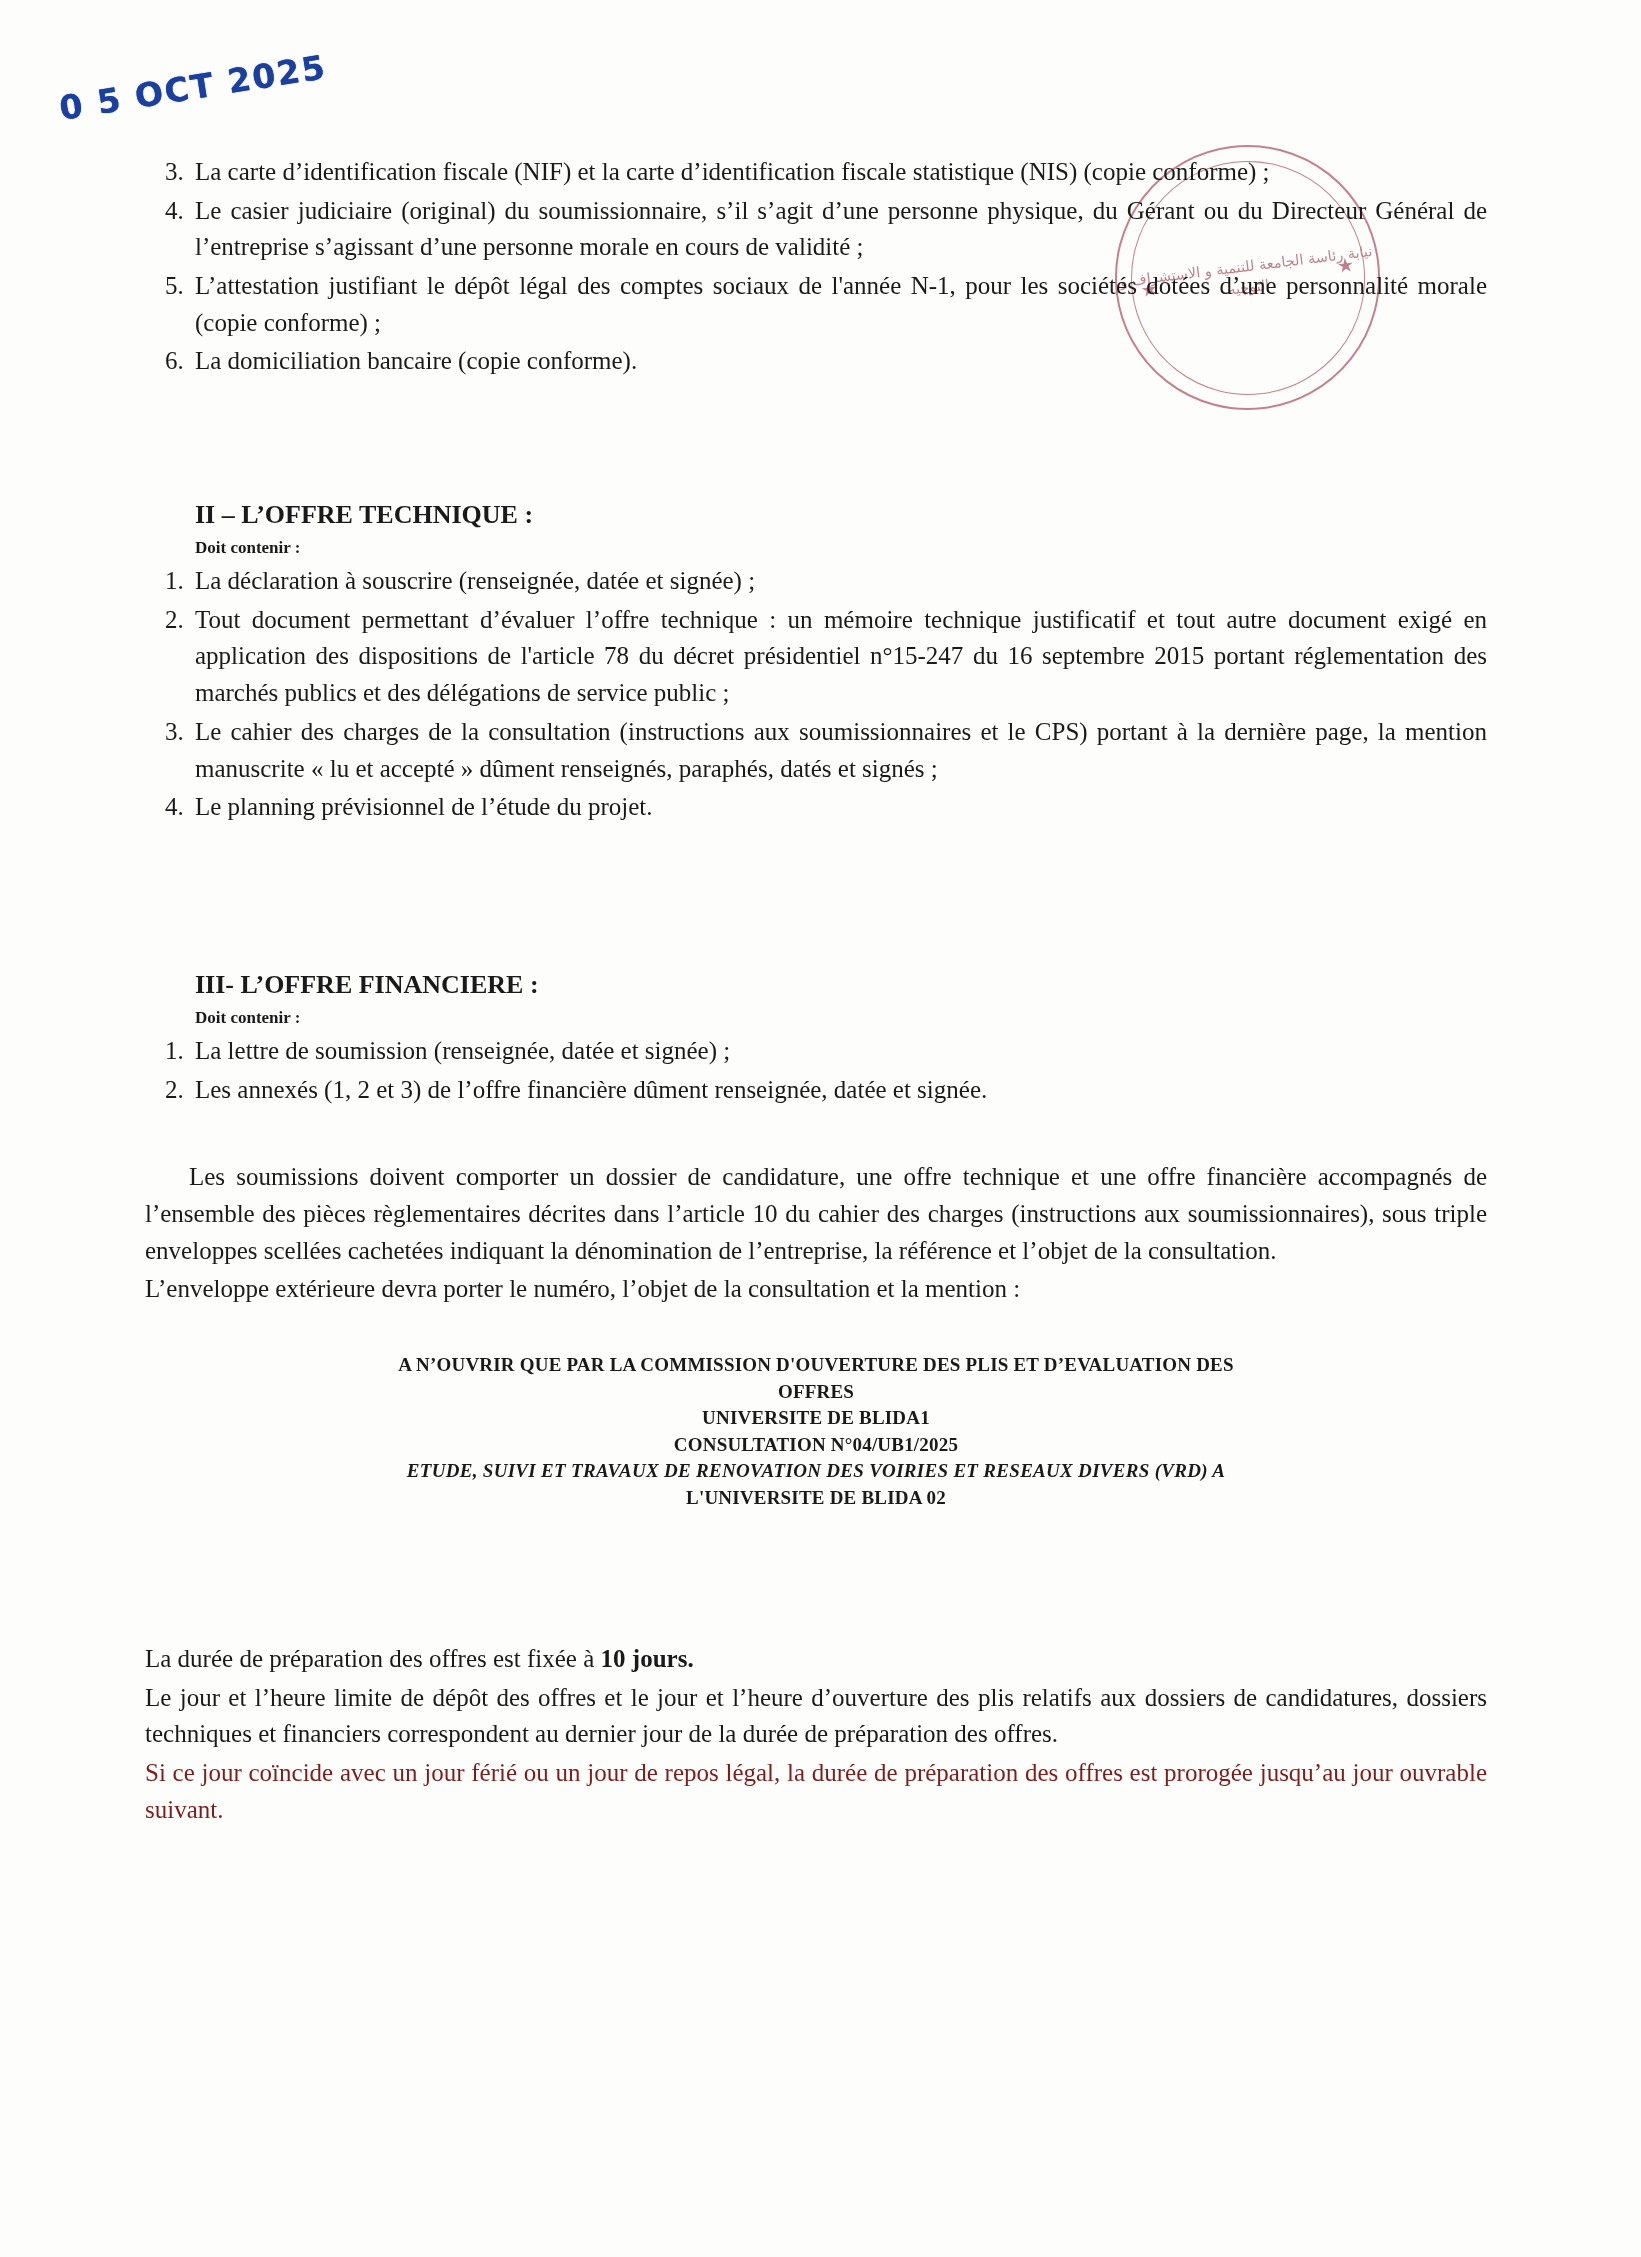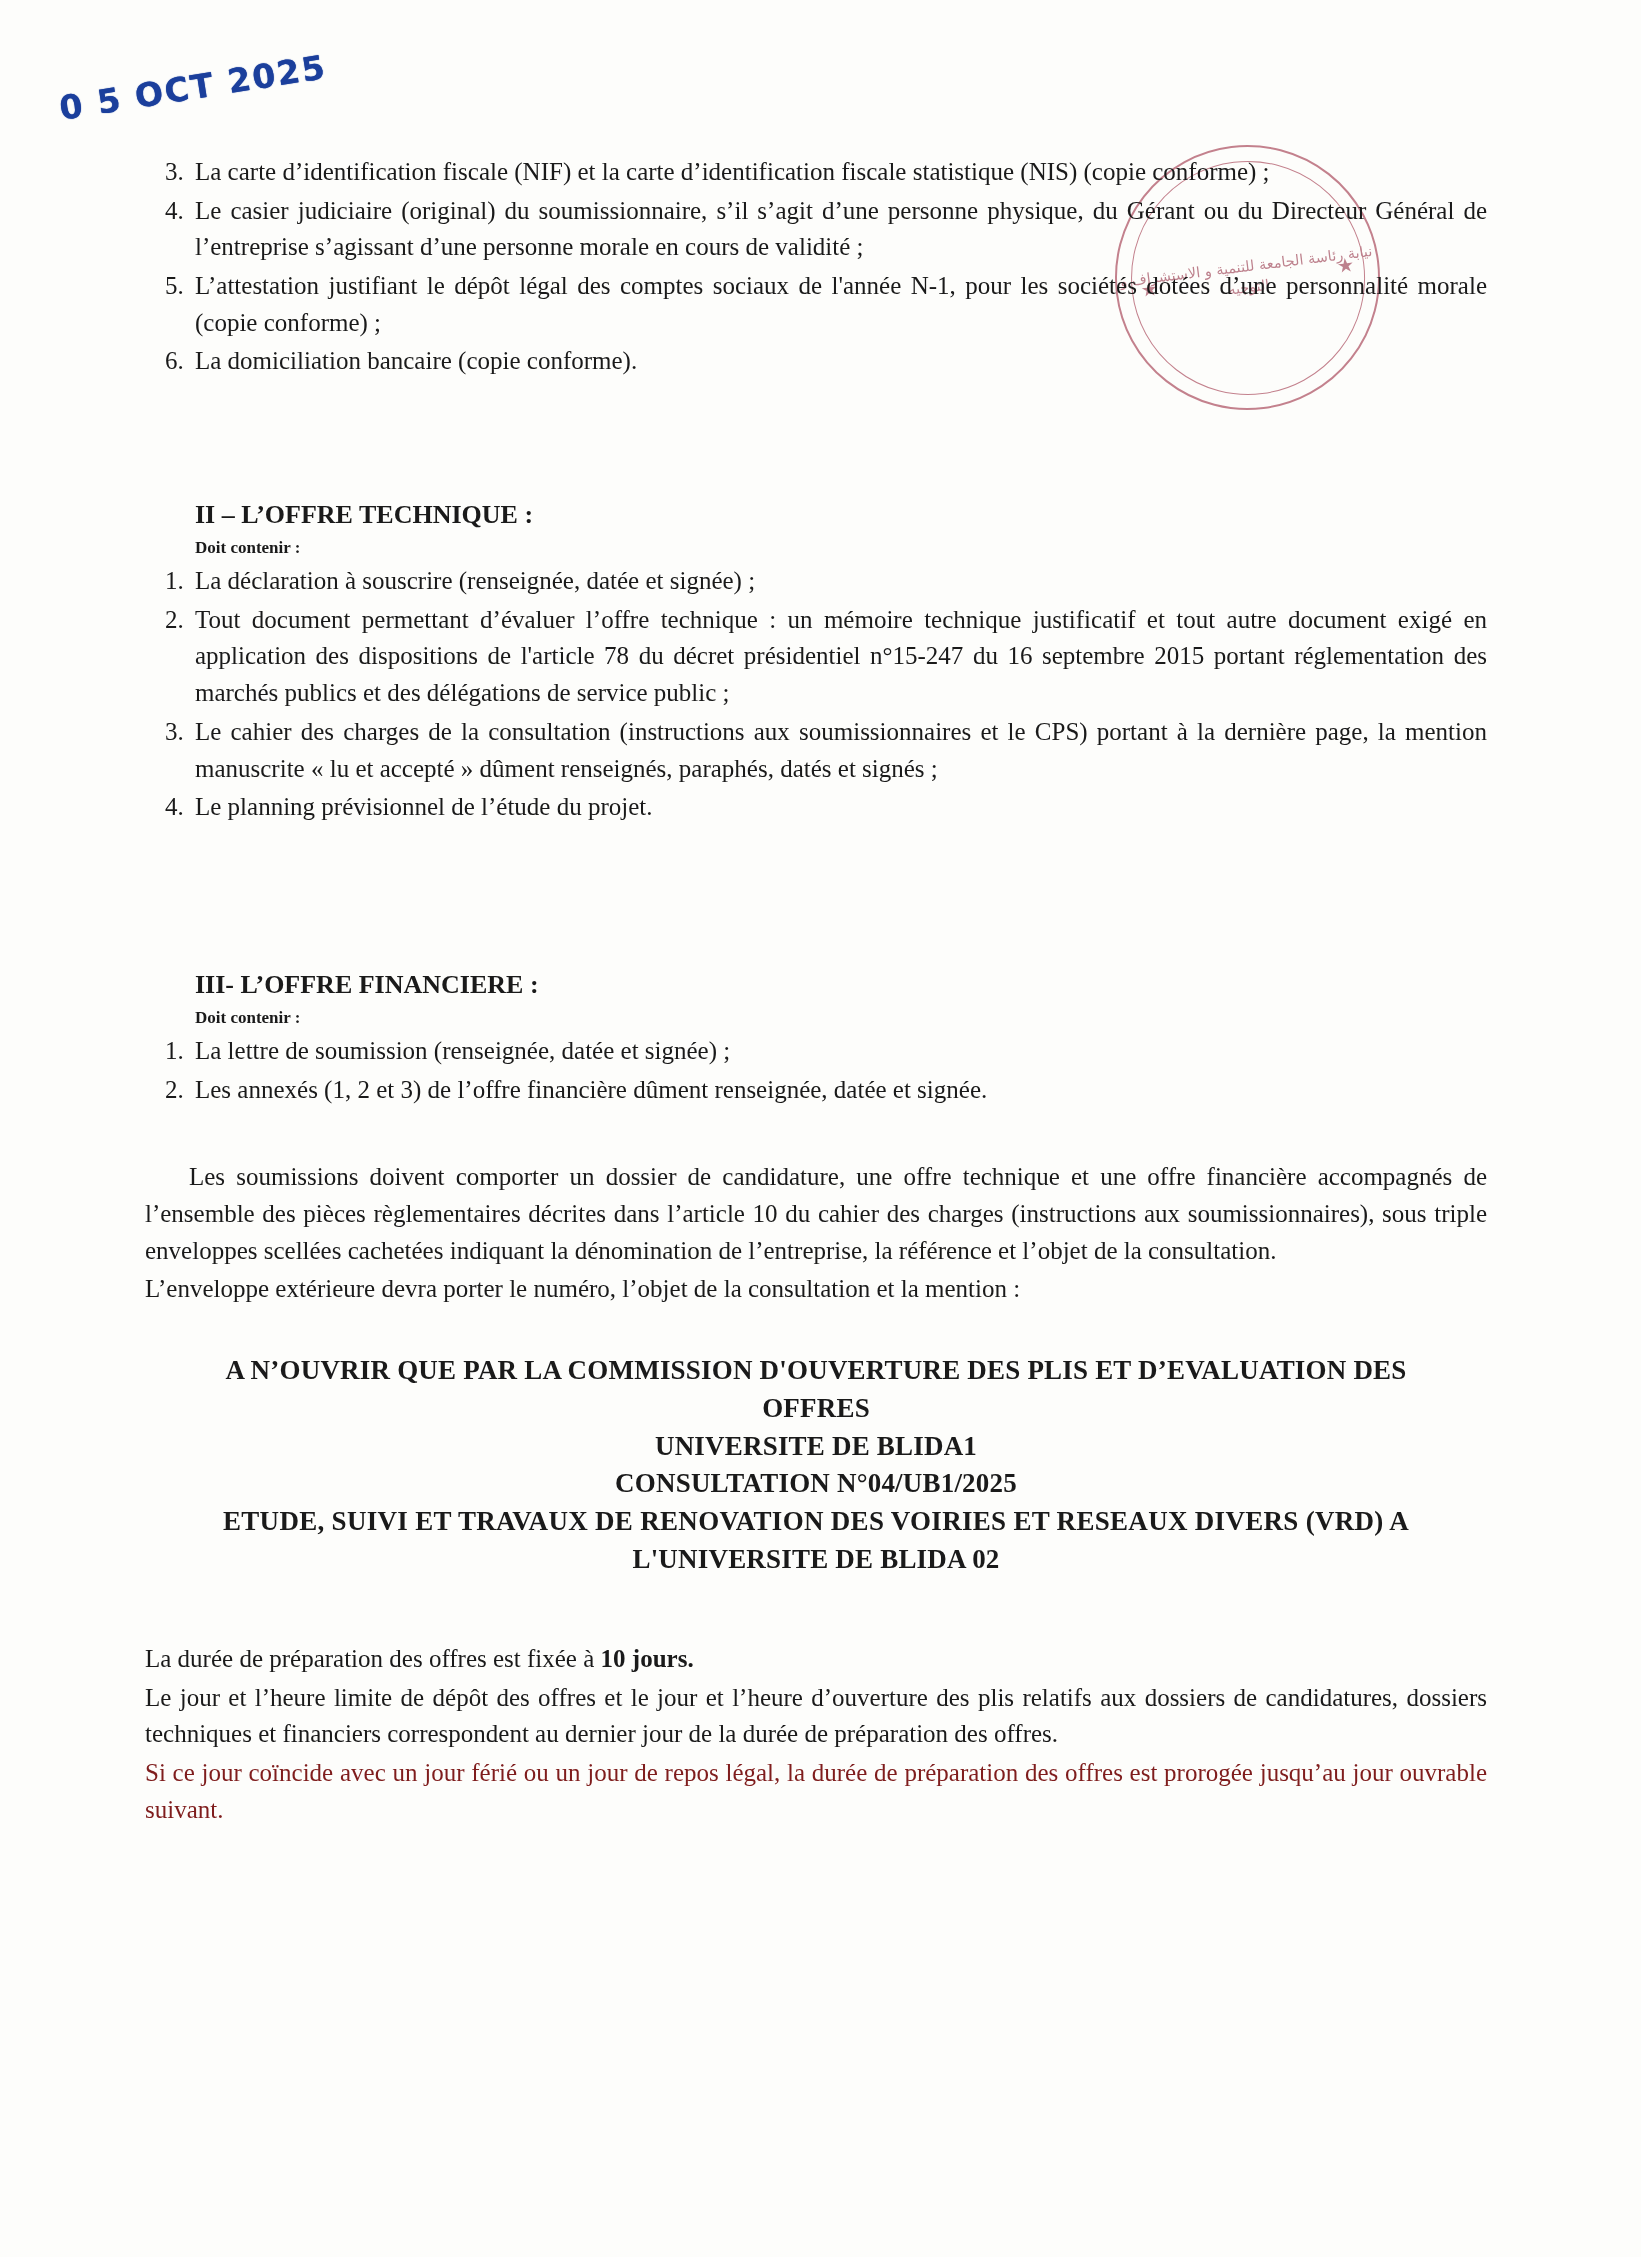--- a/index.html
+++ b/index.html
@@ -128,26 +128,27 @@
   .para {
     text-align: justify;
     margin: 0 0 1.9px 0;
   }
   .indent {
     text-indent: 44px;
   }
   .centered-block {
     text-align: center;
     font-weight: bold;
-    font-size: 27px;
+    font-size: 19px;
     line-height: 1.4;
     letter-spacing: 0.2px;
   }
   .centered-block .wide {
     letter-spacing: 0.3px;
+    font-style: italic;
   }
   .bold {
     font-weight: bold;
   }
   .faded {
     color: #7f1d1d;
   }
 </style>
 </head>
 <body>

